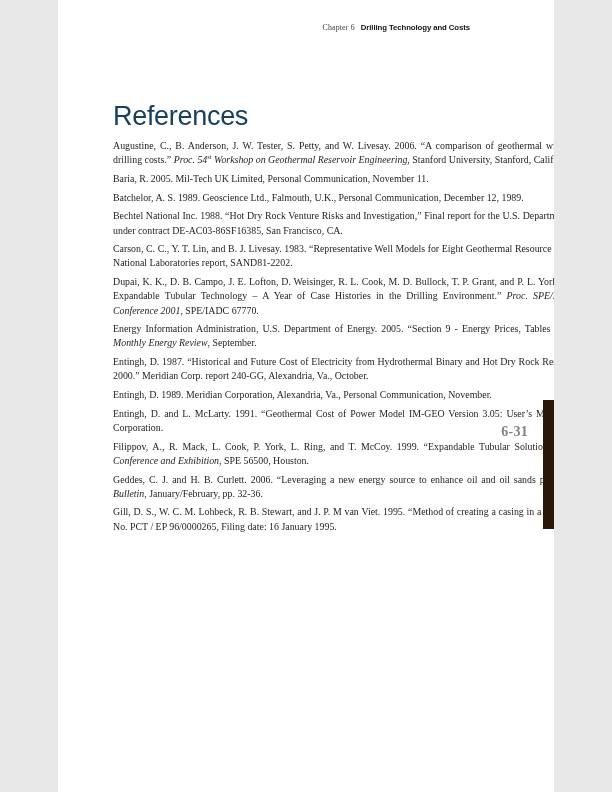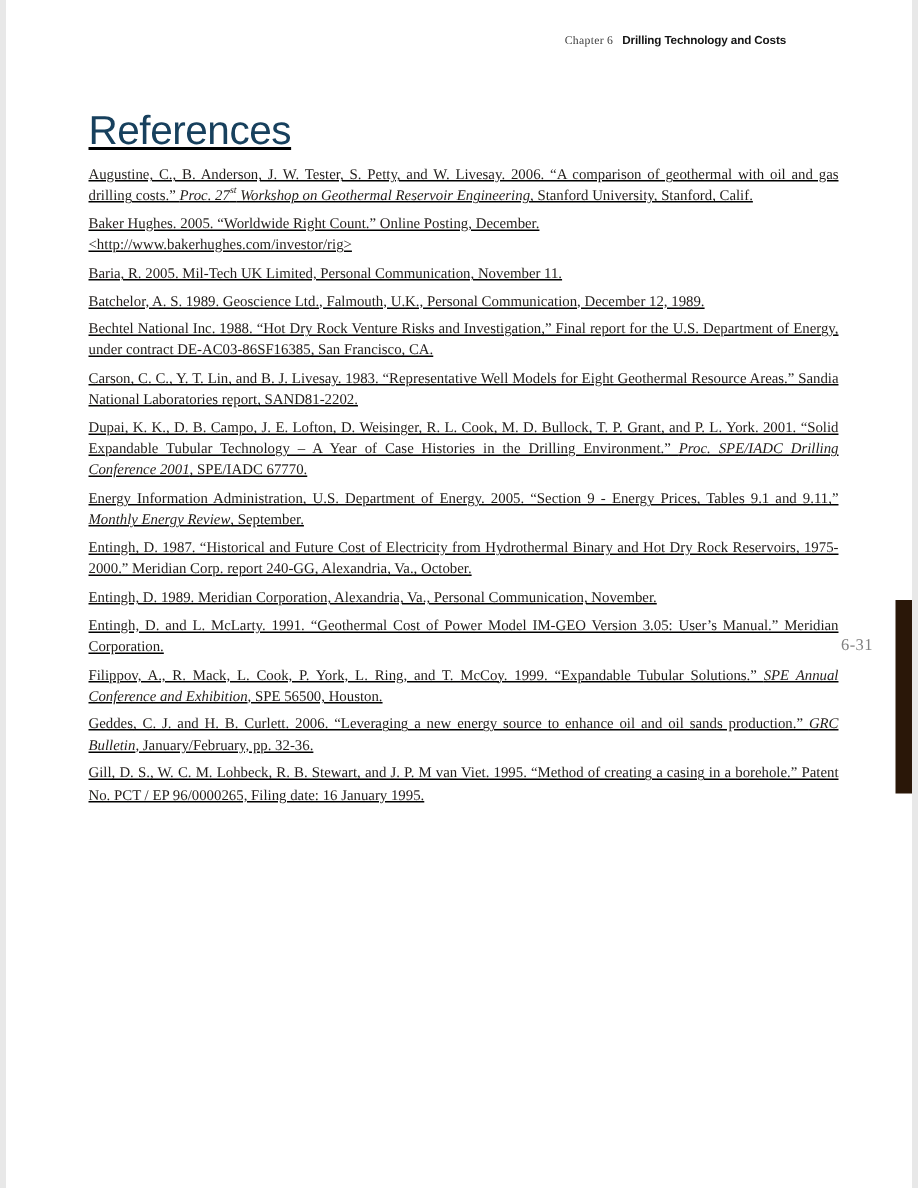--- a/index.html
+++ b/index.html
@@ -1,18 +1,18 @@
 <!DOCTYPE html>
 <html><head>
 <meta charset="utf-8">
 <style>
   html, body { margin: 0; padding: 0; background: #e8e8e8; }
   .page {
     position: relative;
-    width: 604px;
+    width: 496px;
     height: 792px;
     margin: 0 auto;
     background: #ffffff;
     overflow: hidden;
     font-family: "Liberation Serif", serif;
   }
   .header {
     position: absolute;
     top: 16px;
     right: 84px;
@@ -28,23 +28,22 @@
     font-family: "Liberation Sans", sans-serif;
     font-weight: 700;
     font-size: 7.8px;
     color: #141414;
     margin-left: 6px;
     letter-spacing: -0.1px;
   }
   .content {
     position: absolute;
     left: 55px;
-    top: 73px;
+    top: 102px;
     width: 500px;
-    text-decoration: underline;
   }
   h1.title {
     font-family: "Liberation Sans", sans-serif;
     font-weight: 400;
     font-size: 27px;
     line-height: 28px;
     letter-spacing: -0.3px;
     color: #17405d;
     margin: 0 0 9px 0;
   }
@@ -56,23 +55,24 @@
     color: #211d1a;
     margin: 0 0 4.5px 0;
   }
   p.ref i { font-style: italic; }
   p.ref sup { font-size: 6.5px; line-height: 0; vertical-align: super; }
   .page-num {
     position: absolute;
     top: 424px;
     right: 26px;
     font-family: "Liberation Serif", serif;
-    font-size: 11px;
+    font-size: 14px;
     color: #818181;
     letter-spacing: 0.3px;
+    font-weight: bold;
   }
   .edge-bar {
     position: absolute;
     top: 400px;
     right: 0;
     width: 11px;
     height: 129px;
     background: #2a1708;
   }
 </style>
@@ -85,22 +85,21 @@
     <span class="chap-label">Chapter 6</span><span class="chap-title">Drilling Technology and Costs</span>
   </div>
 
   <div class="edge-bar"></div>
 
   <div class="page-num">6-31</div>
 
   <main class="content">
     <h1 class="title">References</h1>
     <div id="ref-list">
-        <p class="ref">Augustine, C., B. Anderson, J. W. Tester, S. Petty, and W. Livesay. 2006. “A comparison of geothermal with oil and gas drilling costs.” <i>Proc. 27</i><sup><i>st</i></sup><i> Workshop on Geothermal Reservoir Engineering</i>, Stanford University, Stanford, Calif.</p>
-        <p class="ref">Baker Hughes. 2005. “Worldwide Right Count.” Online Posting, December.<br>&lt;http://www.bakerhughes.com/investor/rig&gt;</p>
+        <p class="ref">Augustine, C., B. Anderson, J. W. Tester, S. Petty, and W. Livesay. 2006. “A comparison of geothermal with oil and gas drilling costs.” <i>Proc. 54</i><sup><i>st</i></sup><i> Workshop on Geothermal Reservoir Engineering</i>, Stanford University, Stanford, Calif.</p>
         <p class="ref">Baria, R. 2005. Mil-Tech UK Limited, Personal Communication, November 11.</p>
         <p class="ref">Batchelor, A. S. 1989. Geoscience Ltd., Falmouth, U.K., Personal Communication, December 12, 1989.</p>
         <p class="ref">Bechtel National Inc. 1988. “Hot Dry Rock Venture Risks and Investigation,” Final report for the U.S. Department of Energy, under contract DE-AC03-86SF16385, San Francisco, CA.</p>
         <p class="ref">Carson, C. C., Y. T. Lin, and B. J. Livesay. 1983. “Representative Well Models for Eight Geothermal Resource Areas.” Sandia National Laboratories report, SAND81-2202.</p>
         <p class="ref">Dupai, K. K., D. B. Campo, J. E. Lofton, D. Weisinger, R. L. Cook, M. D. Bullock, T. P. Grant, and P. L. York. 2001. “Solid Expandable Tubular Technology – A Year of Case Histories in the Drilling Environment.” <i>Proc. SPE/IADC Drilling Conference 2001</i>, SPE/IADC 67770.</p>
         <p class="ref">Energy Information Administration, U.S. Department of Energy. 2005. “Section 9 - Energy Prices, Tables 9.1 and 9.11,” <i>Monthly Energy Review</i>, September.</p>
         <p class="ref">Entingh, D. 1987. “Historical and Future Cost of Electricity from Hydrothermal Binary and Hot Dry Rock Reservoirs, 1975-2000.” Meridian Corp. report 240-GG, Alexandria, Va., October.</p>
         <p class="ref">Entingh, D. 1989. Meridian Corporation, Alexandria, Va., Personal Communication, November.</p>
         <p class="ref">Entingh, D. and L. McLarty. 1991. “Geothermal Cost of Power Model IM-GEO Version 3.05: User’s Manual.” Meridian Corporation.</p>
         <p class="ref">Filippov, A., R. Mack, L. Cook, P. York, L. Ring, and T. McCoy. 1999. “Expandable Tubular Solutions.” <i>SPE Annual Conference and Exhibition</i>, SPE 56500, Houston.</p>

